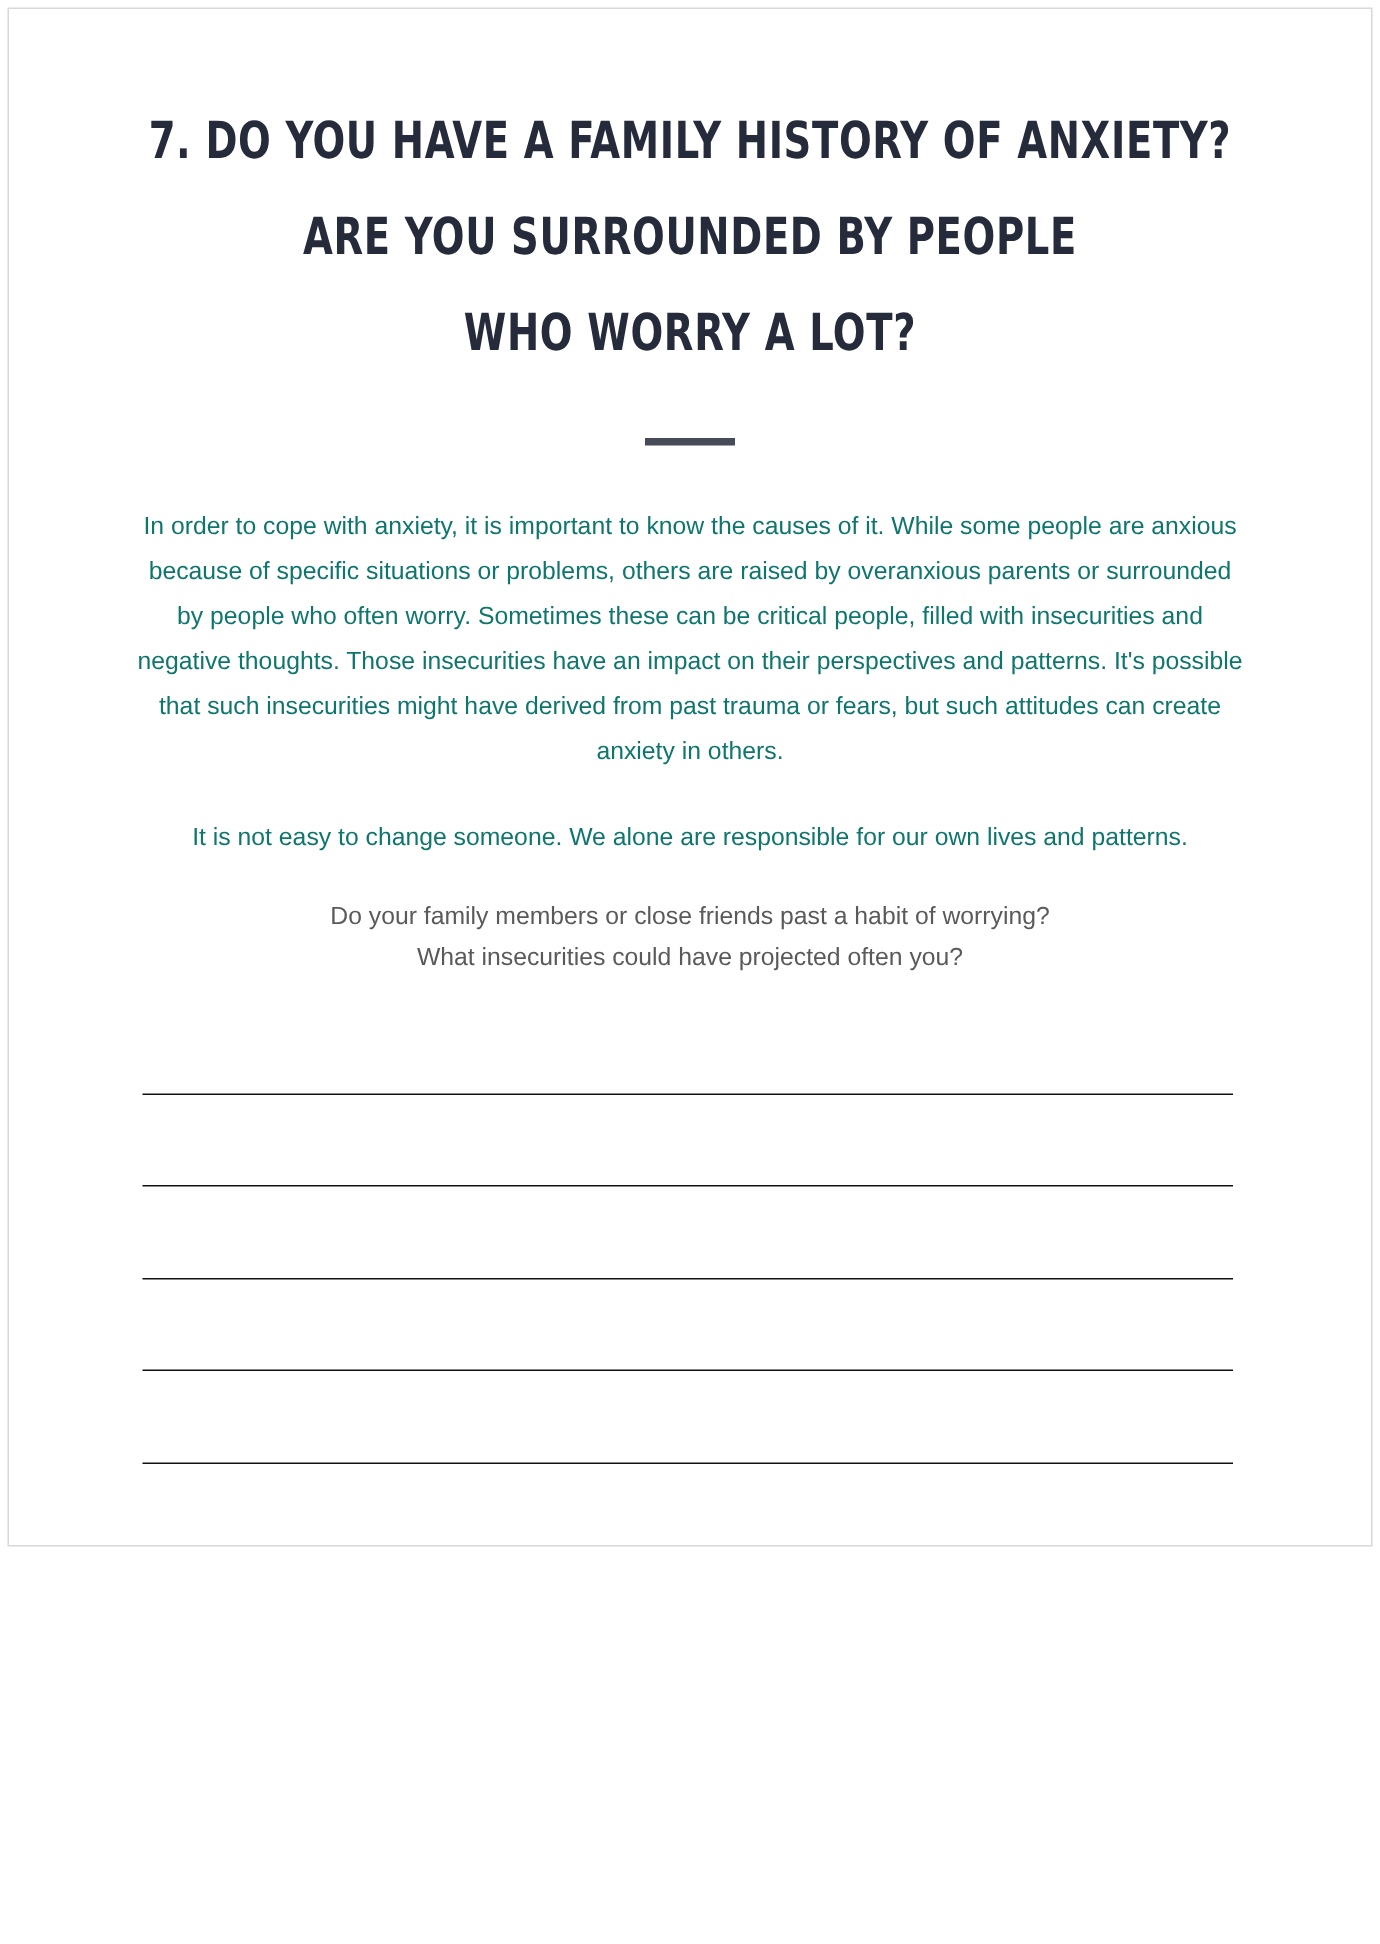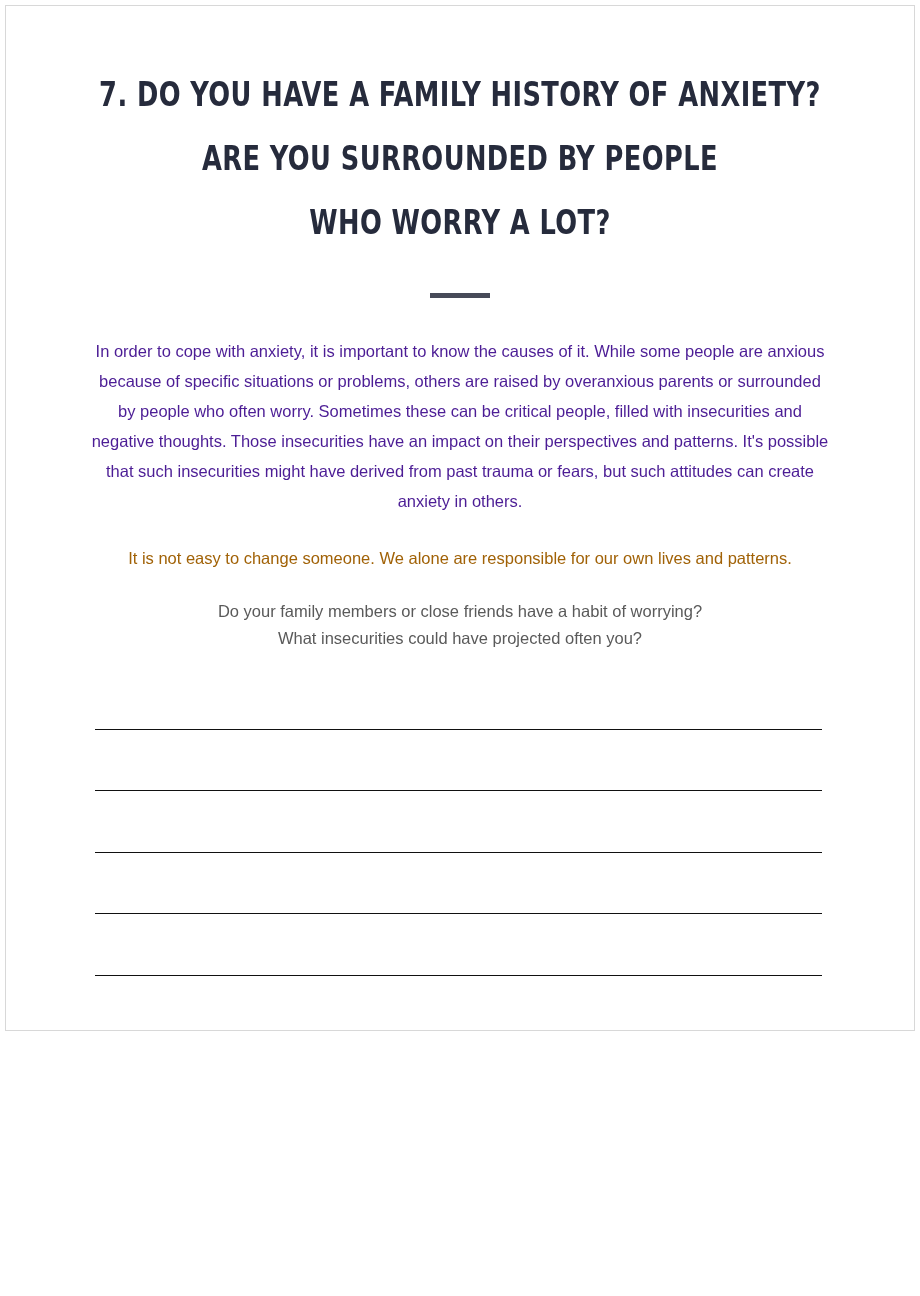--- a/index.html
+++ b/index.html
@@ -72,33 +72,33 @@
     height: 5px;
     background: #474a58;
   }
 
   
   .intro {
     margin: 0 auto;
     padding-top: 34px;
     width: 740px;
     text-align: center;
-    color: #4c1d95;
+    color: #0f766e;
     font-size: 16.5px;
     line-height: 30px;
     font-family: "Liberation Sans", sans-serif;
   }
 
   
   .emphasis {
     margin: 0 auto;
     padding-top: 28px;
     width: 780px;
     text-align: center;
-    color: #a16207;
+    color: #0f766e;
     font-size: 16.5px;
     line-height: 28px;
   }
 
   
   .prompts {
     margin: 0 auto;
     padding-top: 26px;
     width: 780px;
     text-align: center;
@@ -158,21 +158,21 @@
 
     <div class="divider-wrap">
       <span class="divider"></span>
     </div>
 
     <p class="intro">In order to cope with anxiety, it is important to know the causes of it. While some people are anxious because of specific situations or problems, others are raised by overanxious parents or surrounded by people who often worry. Sometimes these can be critical people, filled with insecurities and negative thoughts. Those insecurities have an impact on their perspectives and patterns. It's possible that such insecurities might have derived from past trauma or fears, but such attitudes can create anxiety in others.</p>
 
     <p class="emphasis">It is not easy to change someone. We alone are responsible for our own lives and patterns.</p>
 
     <div class="prompts">
-      <span class="prompt-line">Do your family members or close friends have a habit of worrying?</span>
+      <span class="prompt-line">Do your family members or close friends past a habit of worrying?</span>
       <span class="prompt-line">What insecurities could have projected often you?</span>
     </div>
 
   </div>
 
   <div class="writing-area">
     <div class="writing-line"></div>
     <div class="writing-line"></div>
     <div class="writing-line"></div>
     <div class="writing-line"></div>

